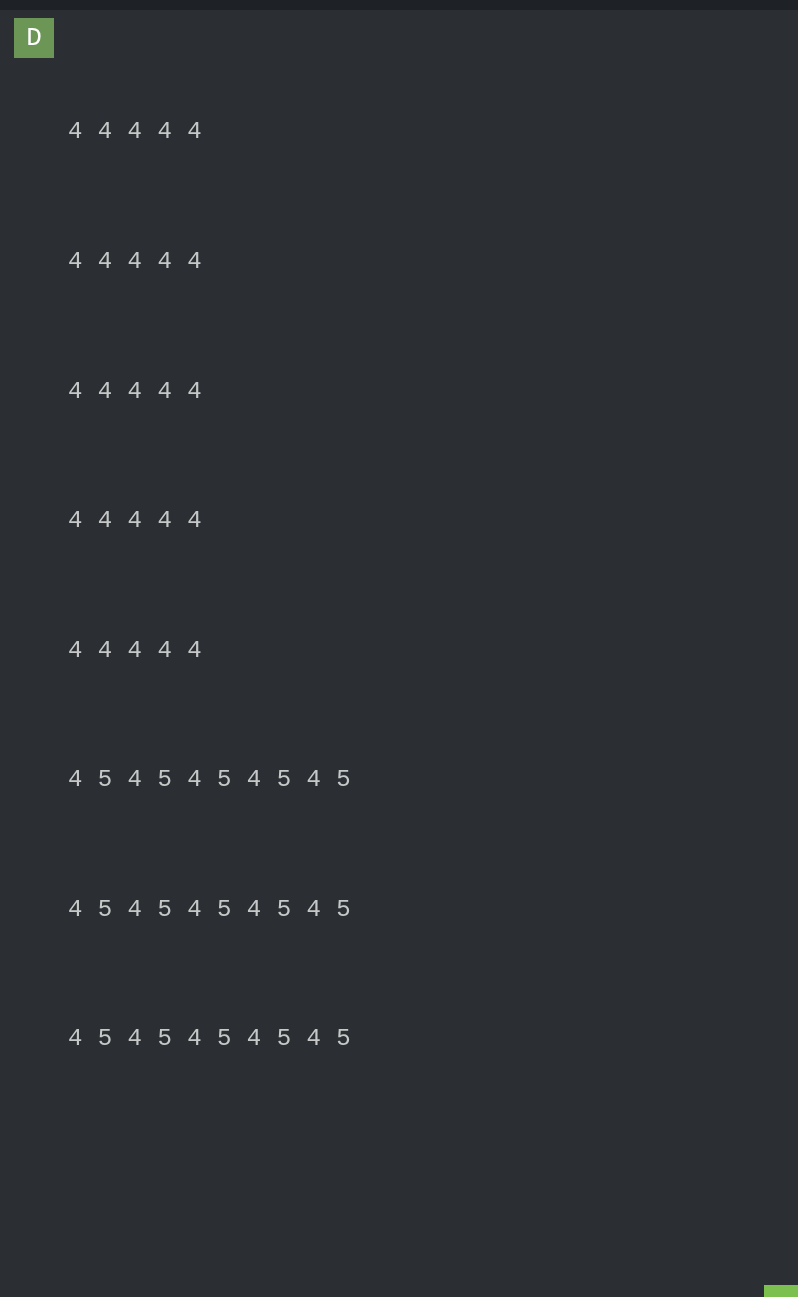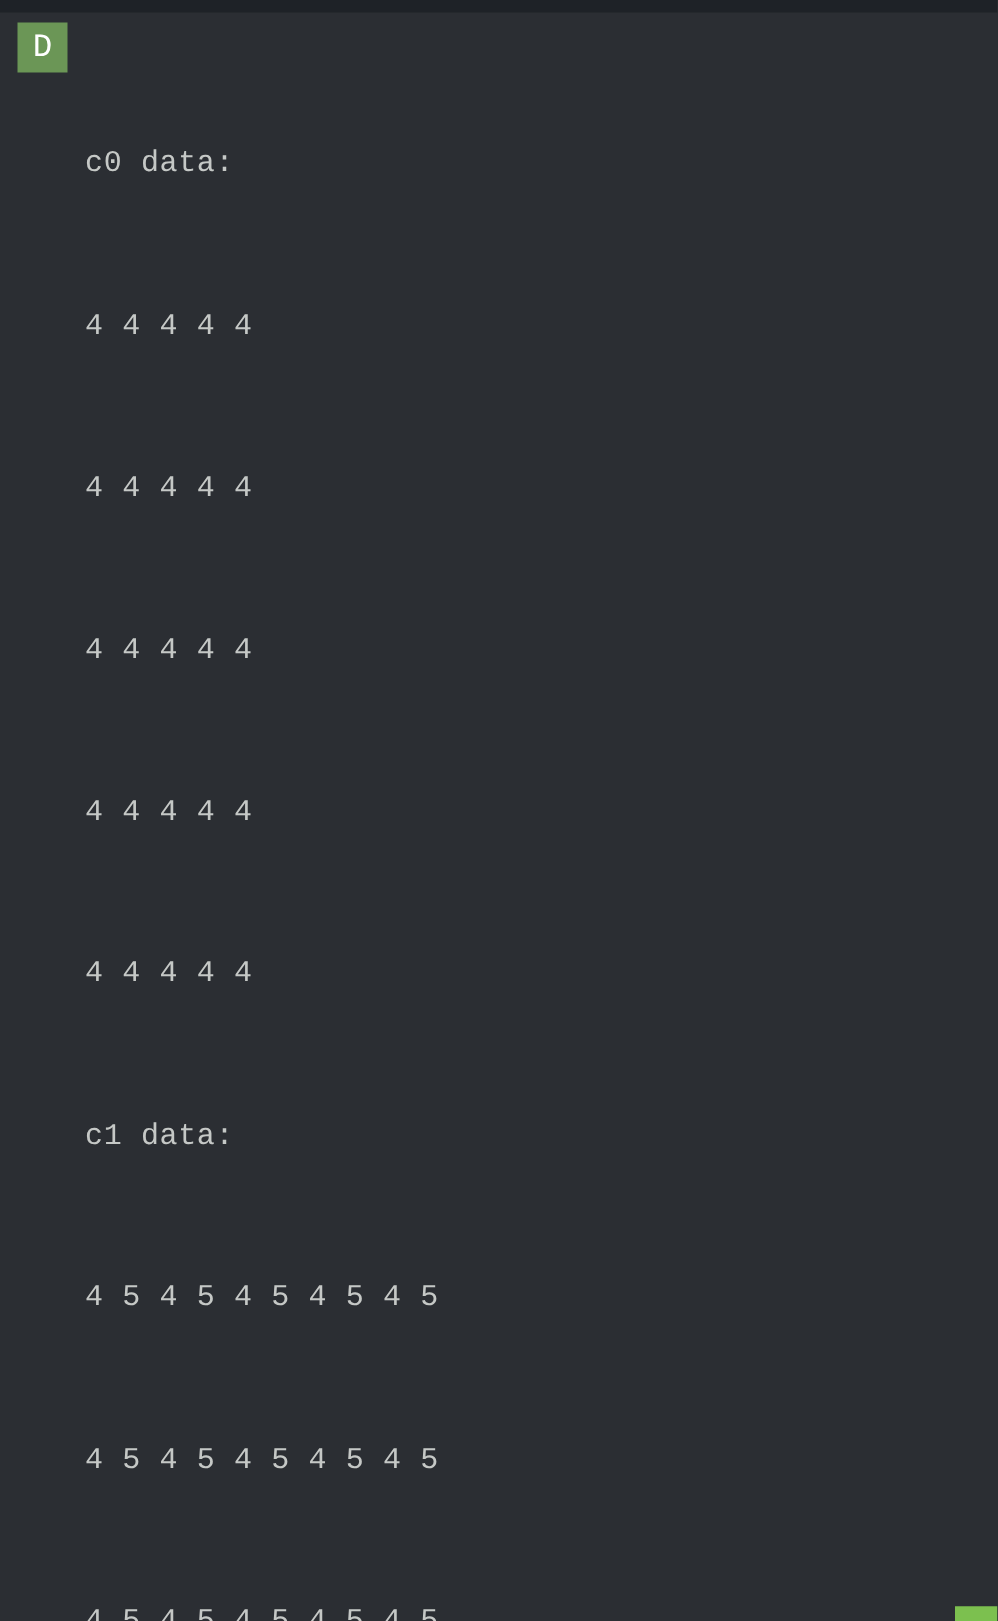--- a/index.html
+++ b/index.html
@@ -69,27 +69,25 @@
 
 <div class="top-bar"></div>
 
 <div class="container">
   <div class="gutter">
     <div class="gutter-badge">
       <span>D</span>
     </div>
   </div>
   <div class="output">
-    <span class="output-line">c0 data:</span>
     <span class="output-line">4 4 4 4 4</span>
     <span class="output-line">4 4 4 4 4</span>
     <span class="output-line">4 4 4 4 4</span>
     <span class="output-line">4 4 4 4 4</span>
     <span class="output-line">4 4 4 4 4</span>
-    <span class="output-line">c1 data:</span>
     <span class="output-line">4 5 4 5 4 5 4 5 4 5</span>
     <span class="output-line">4 5 4 5 4 5 4 5 4 5</span>
     <span class="output-line">4 5 4 5 4 5 4 5 4 5</span>
     
     
     
     
     
     
     

